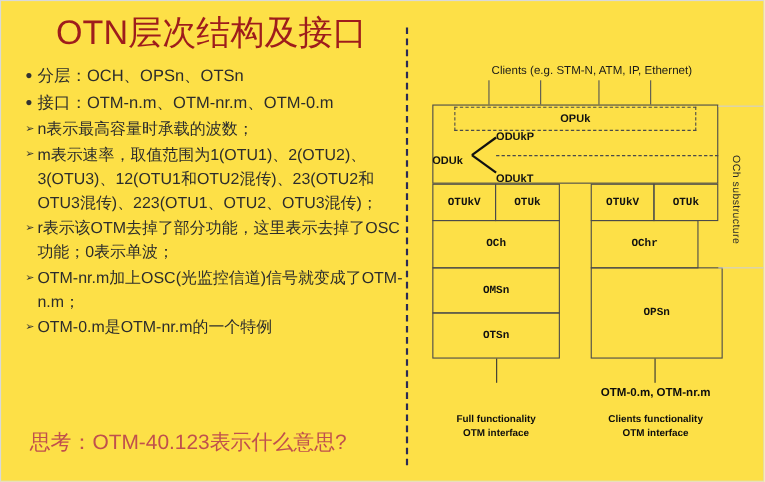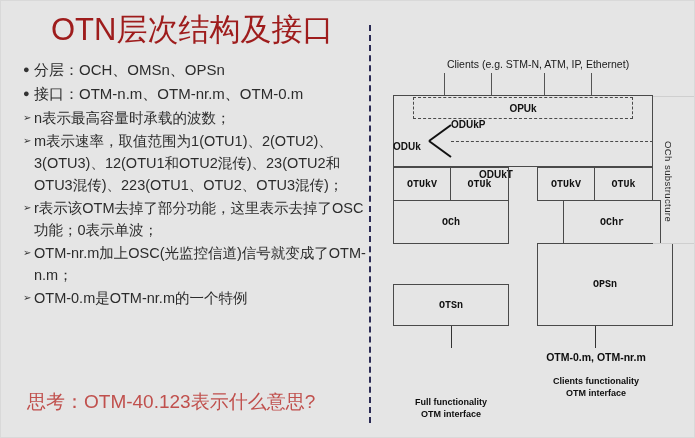--- a/index.html
+++ b/index.html
@@ -6,21 +6,21 @@
     margin: 0; padding: 0;
     background: #ffffff;
   }
   body {
     font-family: "Liberation Sans", "DejaVu Sans", sans-serif;
   }
   #slide {
     position: relative;
     width: 695px;
     height: 438px;
-    background: #e5e5e5;
+    background: #fde047;
     overflow: hidden;
     box-sizing: border-box;
     border: 1px solid #d9d9d9;
   }
 
   
   #left-panel {
     position: absolute;
     left: 0; top: 0;
     width: 369px; height: 438px;
@@ -187,21 +187,21 @@
 
 <div id="slide">
 
   <div id="left-panel">
 
     <div id="slide-title">OTN层次结构及接口</div>
 
     <div id="bullet-list">
       <div class="bullet-row dot">
         <span class="b-marker">●</span>
-        <span class="b-text">分层：OCH、OMSn、OPSn</span>
+        <span class="b-text">分层：OCH、OPSn、OTSn</span>
       </div>
       <div class="bullet-row dot">
         <span class="b-marker">●</span>
         <span class="b-text">接口：OTM-n.m、OTM-nr.m、OTM-0.m</span>
       </div>
       <div class="bullet-row">
         <span class="b-marker arrow">➢</span>
         <span class="b-text">n表示最高容量时承载的波数；</span>
       </div>
       <div class="bullet-row">
@@ -243,62 +243,65 @@
     </div>
 
     <div class="label-mid" style="left:14px; top:140px;">ODUk</div>
 
     <svg style="position:absolute; left:0; top:90px; width:290px; height:80px; overflow:visible;">
       <line x1="50" y1="50" x2="72" y2="34" stroke="#111" stroke-width="2"></line>
       <line x1="50" y1="50" x2="72" y2="66" stroke="#111" stroke-width="2"></line>
     </svg>
 
     <div class="label-mid" style="left:72px; top:118px;">ODUkP</div>
-    <div class="label-mid" style="left:72px; top:168px;margin-left:28px;">ODUkT</div>
+    <div class="label-mid" style="left:72px; top:156px;">ODUkT</div>
 
     <div class="dash-line" style="left:72px; top:140px; width:202px;"></div>
 
     <div class="cell" style="left:14px; top:166px; width:58px; height:34px;">
       <span>OTUkV</span>
     </div>
     <div class="cell" style="left:71px; top:166px; width:59px; height:34px;">
       <span>OTUk</span>
     </div>
     <div class="cell" style="left:14px; top:199px; width:116px; height:44px;">
       <span>OCh</span>
     </div>
+    <div class="cell" style="left:14px; top:242px; width:116px; height:42px;">
+      <span>OMSn</span>
+    </div>
     <div class="cell" style="left:14px; top:283px; width:116px; height:42px;">
       <span>OTSn</span>
     </div>
 
     <div class="cell" style="left:158px; top:166px; width:58px; height:34px;">
       <span>OTUkV</span>
     </div>
     <div class="cell" style="left:215px; top:166px; width:59px; height:34px;">
       <span>OTUk</span>
     </div>
-    <div class="cell" style="left:158px; top:199px; width:98px; height:44px;margin-left:26px;">
+    <div class="cell" style="left:158px; top:199px; width:98px; height:44px;">
       <span>OChr</span>
     </div>
-    <div class="cell" style="left:158px; top:242px; width:136px; height:83px;">
+    <div class="cell" style="left:158px; top:242px; width:120px; height:83px;">
       <span>OPSn</span>
     </div>
 
     <div class="hairline" style="left:274px; top:95px; width:43px;"></div>
     <div class="hairline" style="left:274px; top:242px; width:43px;"></div>
 
     <div id="och-sub">
       <span>OCh</span>
       <span style="margin-left:2px;">substructure</span>
     </div>
 
     <div class="drop" style="left:72px; top:325px; height:22px;"></div>
     <div class="drop" style="left:216px; top:325px; height:22px;"></div>
 
-    <div class="iface-desc" style="left:12px; top:375px; width:120px;margin-top:21px;">
+    <div class="iface-desc" style="left:12px; top:375px; width:120px;">
       <div>Full functionality</div>
       <div>OTM interface</div>
     </div>
 
     <div class="iface-name" style="left:150px; top:350px; width:134px;">OTM-0.m, OTM-nr.m</div>
     <div class="iface-desc" style="left:150px; top:375px; width:134px;">
       <div>Clients functionality</div>
       <div>OTM interface</div>
     </div>
 

